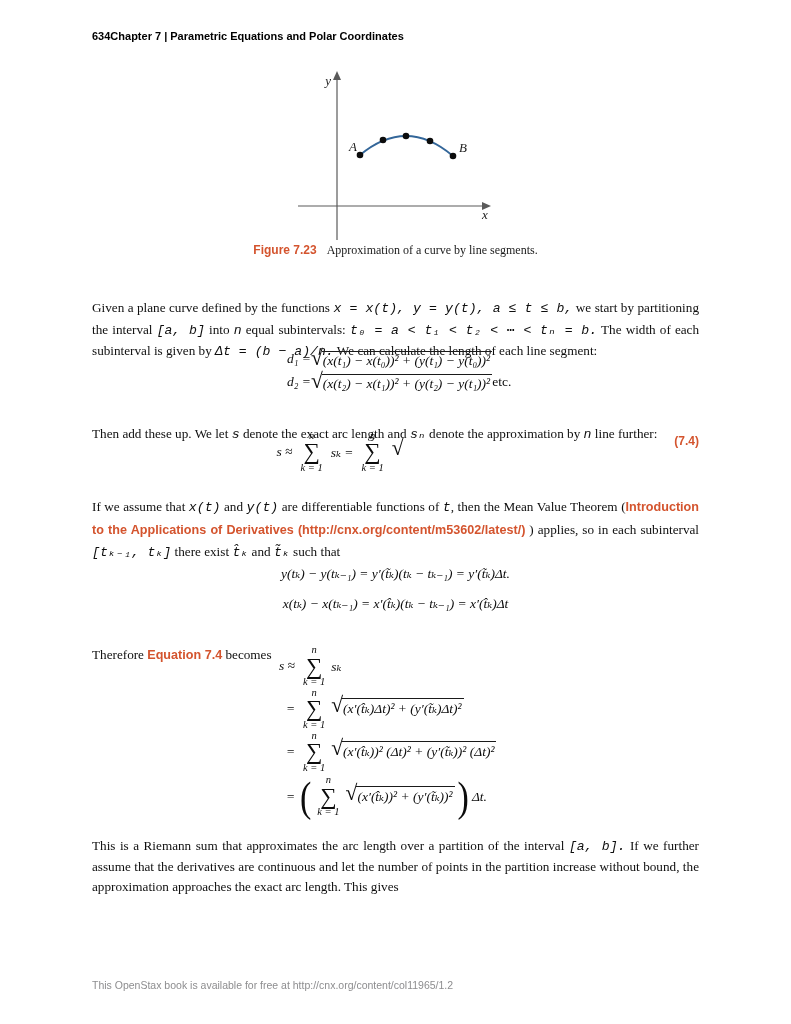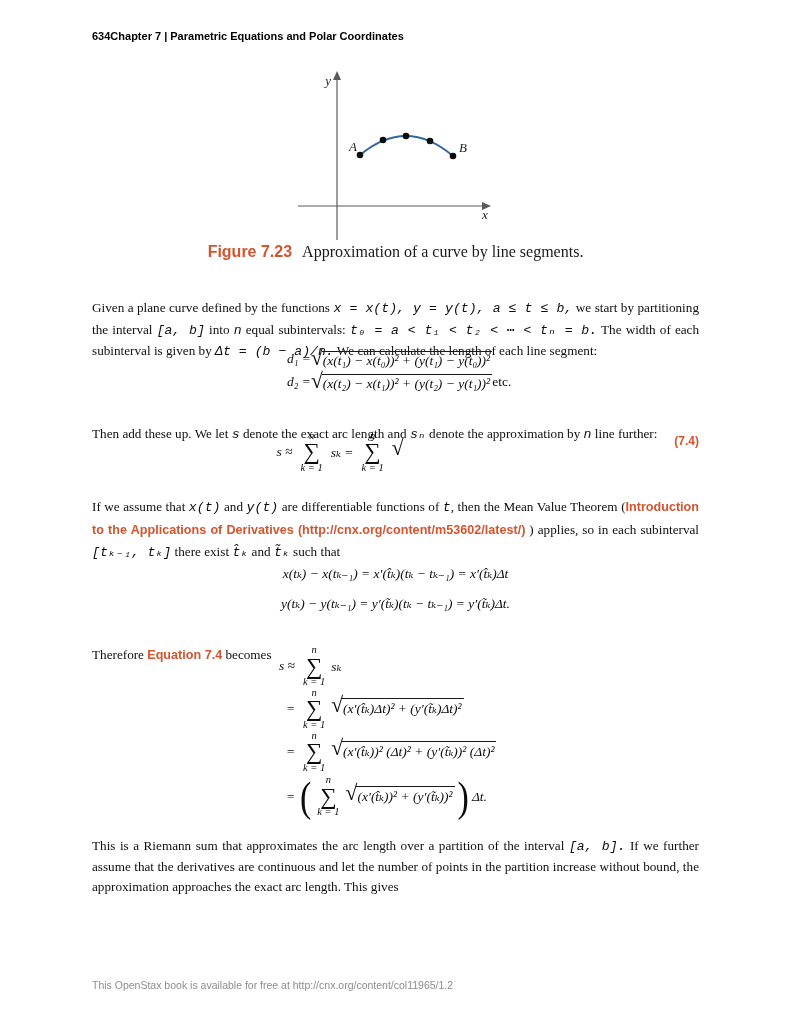--- a/index.html
+++ b/index.html
@@ -17,21 +17,21 @@
        font-family:"Liberation Sans","DejaVu Sans",sans-serif;font-size:11px;font-weight:bold;color:#000;}
 
   
   .fig-svg{position:absolute;left:0;top:0;width:791px;height:250px;}
   .fig-svg text{font-family:"Liberation Serif","DejaVu Serif",serif;font-style:italic;font-size:13px;fill:#1a1a1a;}
   .fig-svg .axis{stroke:#5a5a5a;stroke-width:1.2;fill:none;}
   .fig-svg .ah{fill:#5a5a5a;}
   .fig-svg .curve{stroke:var(--curve);stroke-width:1.7;fill:none;}
   .fig-svg circle{fill:#0c0c0c;}
 
-  .caption{position:absolute;top:243px;left:0;width:791px;text-align:center;font-size:16px;color:#1a1a1a;}
+  .caption{position:absolute;top:243px;left:0;width:791px;text-align:center;font-size:12px;color:#1a1a1a;}
   .cap-label{font-family:"Liberation Sans","DejaVu Sans",sans-serif;font-weight:bold;color:var(--accent);margin-right:10px;}
 
   
   .body{position:absolute;left:92px;width:607px;font-size:13.2px;line-height:20.5px;text-align:justify;color:#0e0e0e;}
   .seg-i{font-style:italic;font-family:Liberation Mono, monospace;}
   .seg-link,.seg-accent{font-family:"Liberation Sans","DejaVu Sans",sans-serif;font-weight:bold;color:var(--accent);font-size:12.6px;}
 
   
   .mi{font-style:italic;font-family:"Liberation Serif","DejaVu Serif","DejaVu Sans",serif;}
   .mr{font-style:normal;}
@@ -146,24 +146,24 @@
           <span class="sqrt-sign">√</span>
         </span>
     </div>
     <span class="eq-tag">(7.4)</span>
   </div>
 
   <p class="body" style="top:483px;line-height:21.5px"><span>If we assume that </span><span class="seg-i">x(t)</span><span>  and </span><span class="seg-i">y(t)</span><span>  are differentiable functions of </span><span class="seg-i">t</span><span>, then the Mean Value Theorem (</span><span class="seg-link">Introduction to the Applications of Derivatives (http://cnx.org/content/m53602/latest/)</span><span> ) applies, so in each subinterval </span><span class="seg-i">[tₖ₋₁, tₖ]</span><span> there exist </span><span class="seg-i">t̂ₖ</span><span>  and </span><span class="seg-i">t̃ₖ</span><span>  such that</span></p>
 
   <div class="mvt eq">
     <div class="mvt-line">
-        <span class="mi">x(tₖ) − x(tₖ₋₁) = x′(t̂ₖ)(tₖ − tₖ₋₁) = x′(t̂ₖ)Δt</span>
+        <span class="mi">y(tₖ) − y(tₖ₋₁) = y′(t̃ₖ)(tₖ − tₖ₋₁) = y′(t̃ₖ)Δt.</span>
       </div>
     <div class="mvt-line">
-        <span class="mi">y(tₖ) − y(tₖ₋₁) = y′(t̃ₖ)(tₖ − tₖ₋₁) = y′(t̃ₖ)Δt.</span>
+        <span class="mi">x(tₖ) − x(tₖ₋₁) = x′(t̂ₖ)(tₖ − tₖ₋₁) = x′(t̂ₖ)Δt</span>
       </div>
   </div>
 
   <p class="body" style="top:632px;text-align:left"><span>Therefore </span><span class="seg-accent">Equation 7.4</span><span> becomes</span></p>
 
   <div class="derivation eq">
     <div class="drow">
       <span class="dpre">s ≈</span>
       <span class="dcontent">
         <span class="sum">

